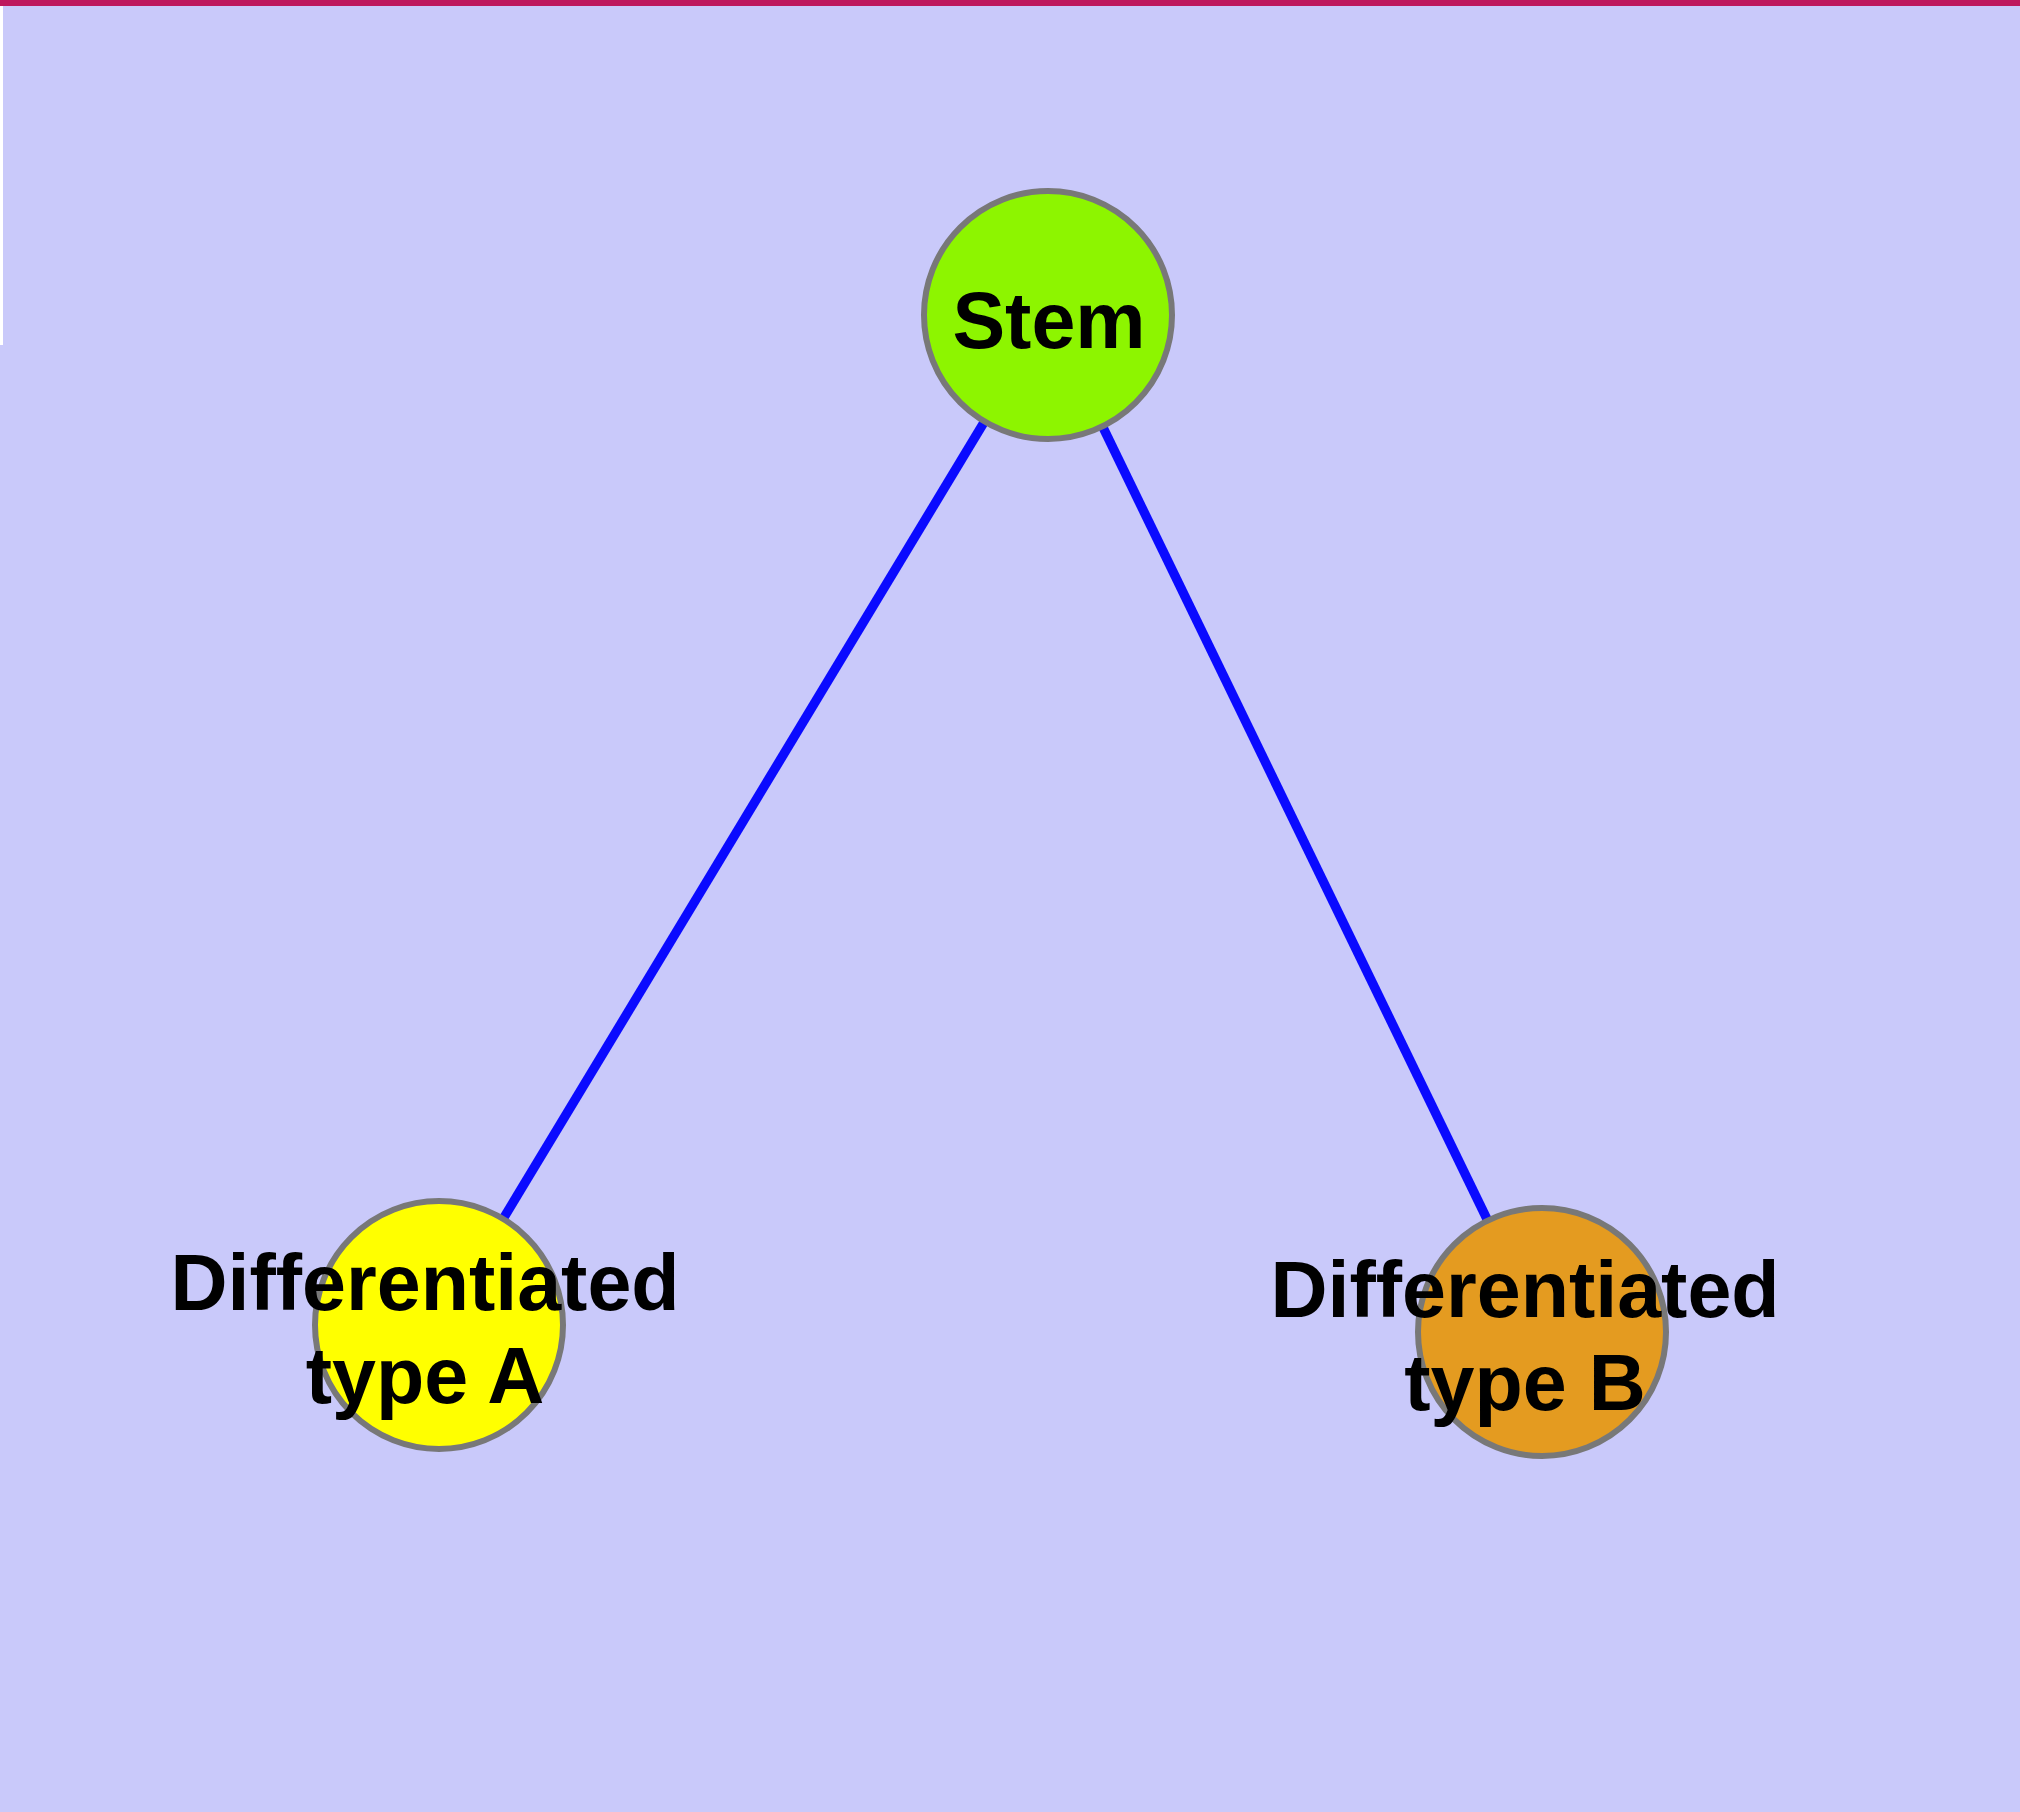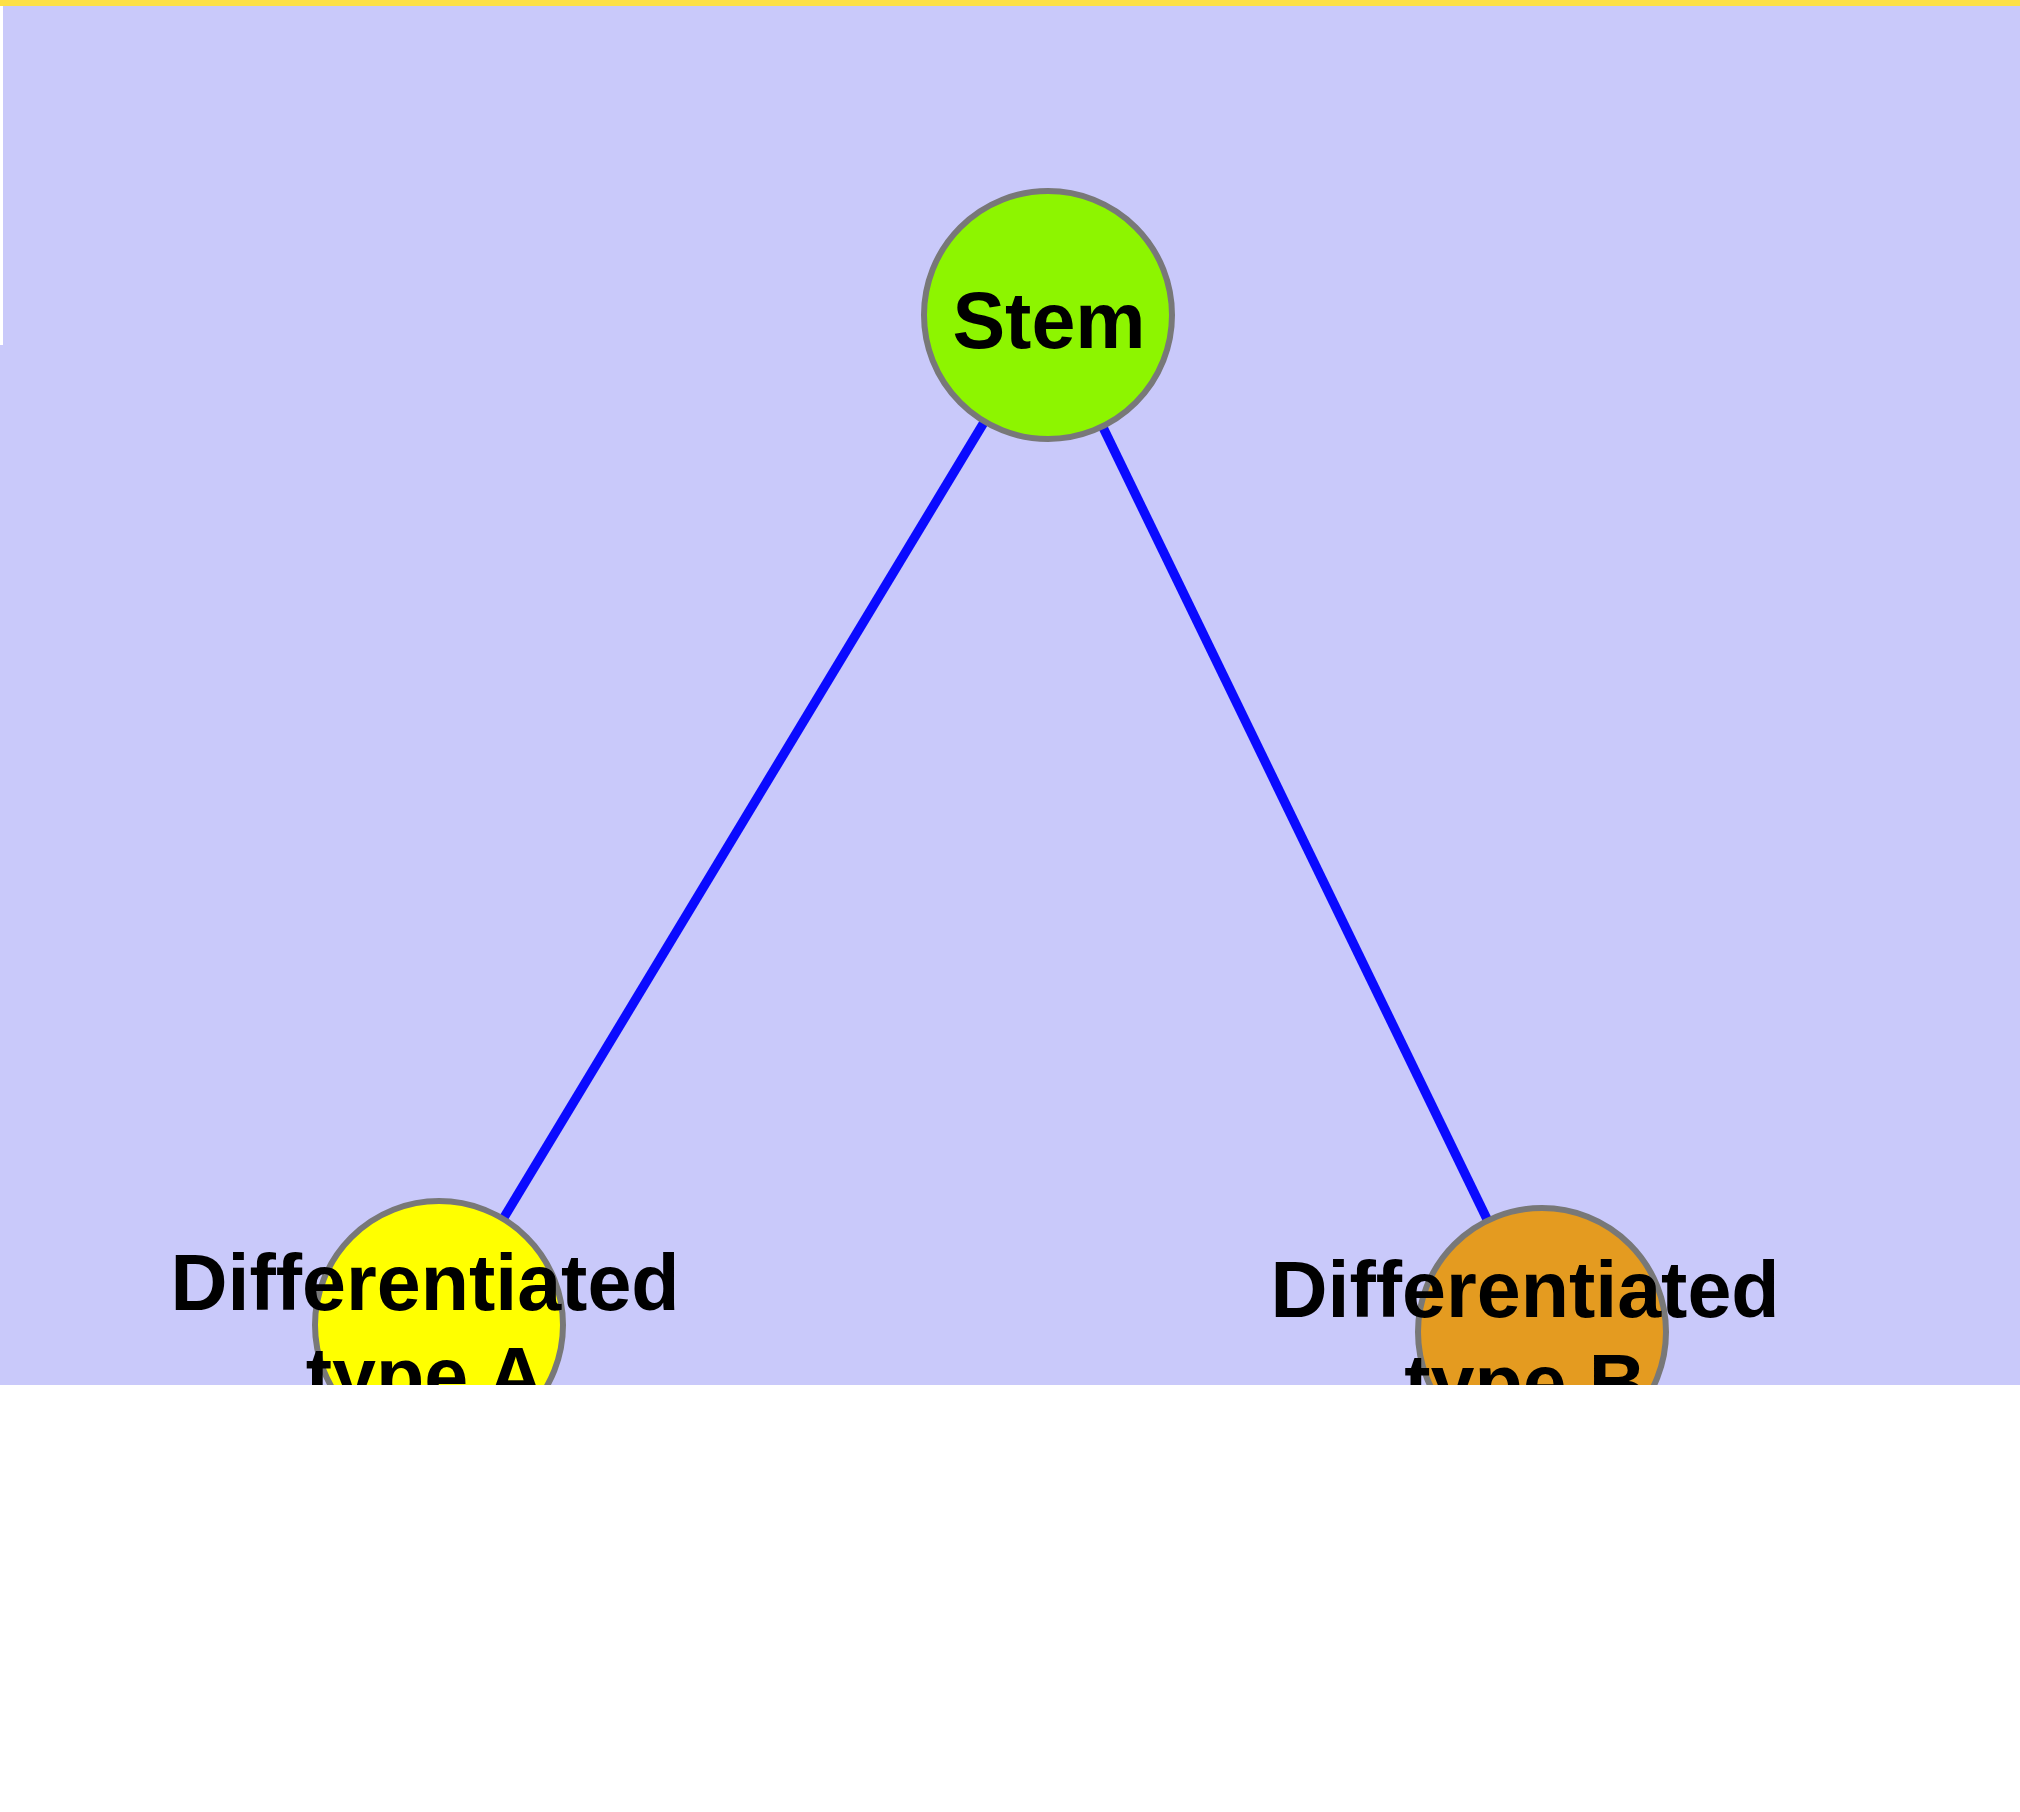--- a/index.html
+++ b/index.html
@@ -4,23 +4,23 @@
 <style>
   html, body {
     margin: 0;
     padding: 0;
     background: #FFFFFF;
     font-family: "Liberation Sans", sans-serif;
   }
   #stage {
     position: relative;
     width: 2021px;
-    height: 1385px;
+    height: 1812px;
     overflow: hidden;
-    background: #fde047;
+    background: #be185d;
   }
   
   #canvas {
     position: absolute;
     left: 0;
     top: 6px;
     width: 2021px;
     height: 1806px;
   }
   #left-margin-sliver {

